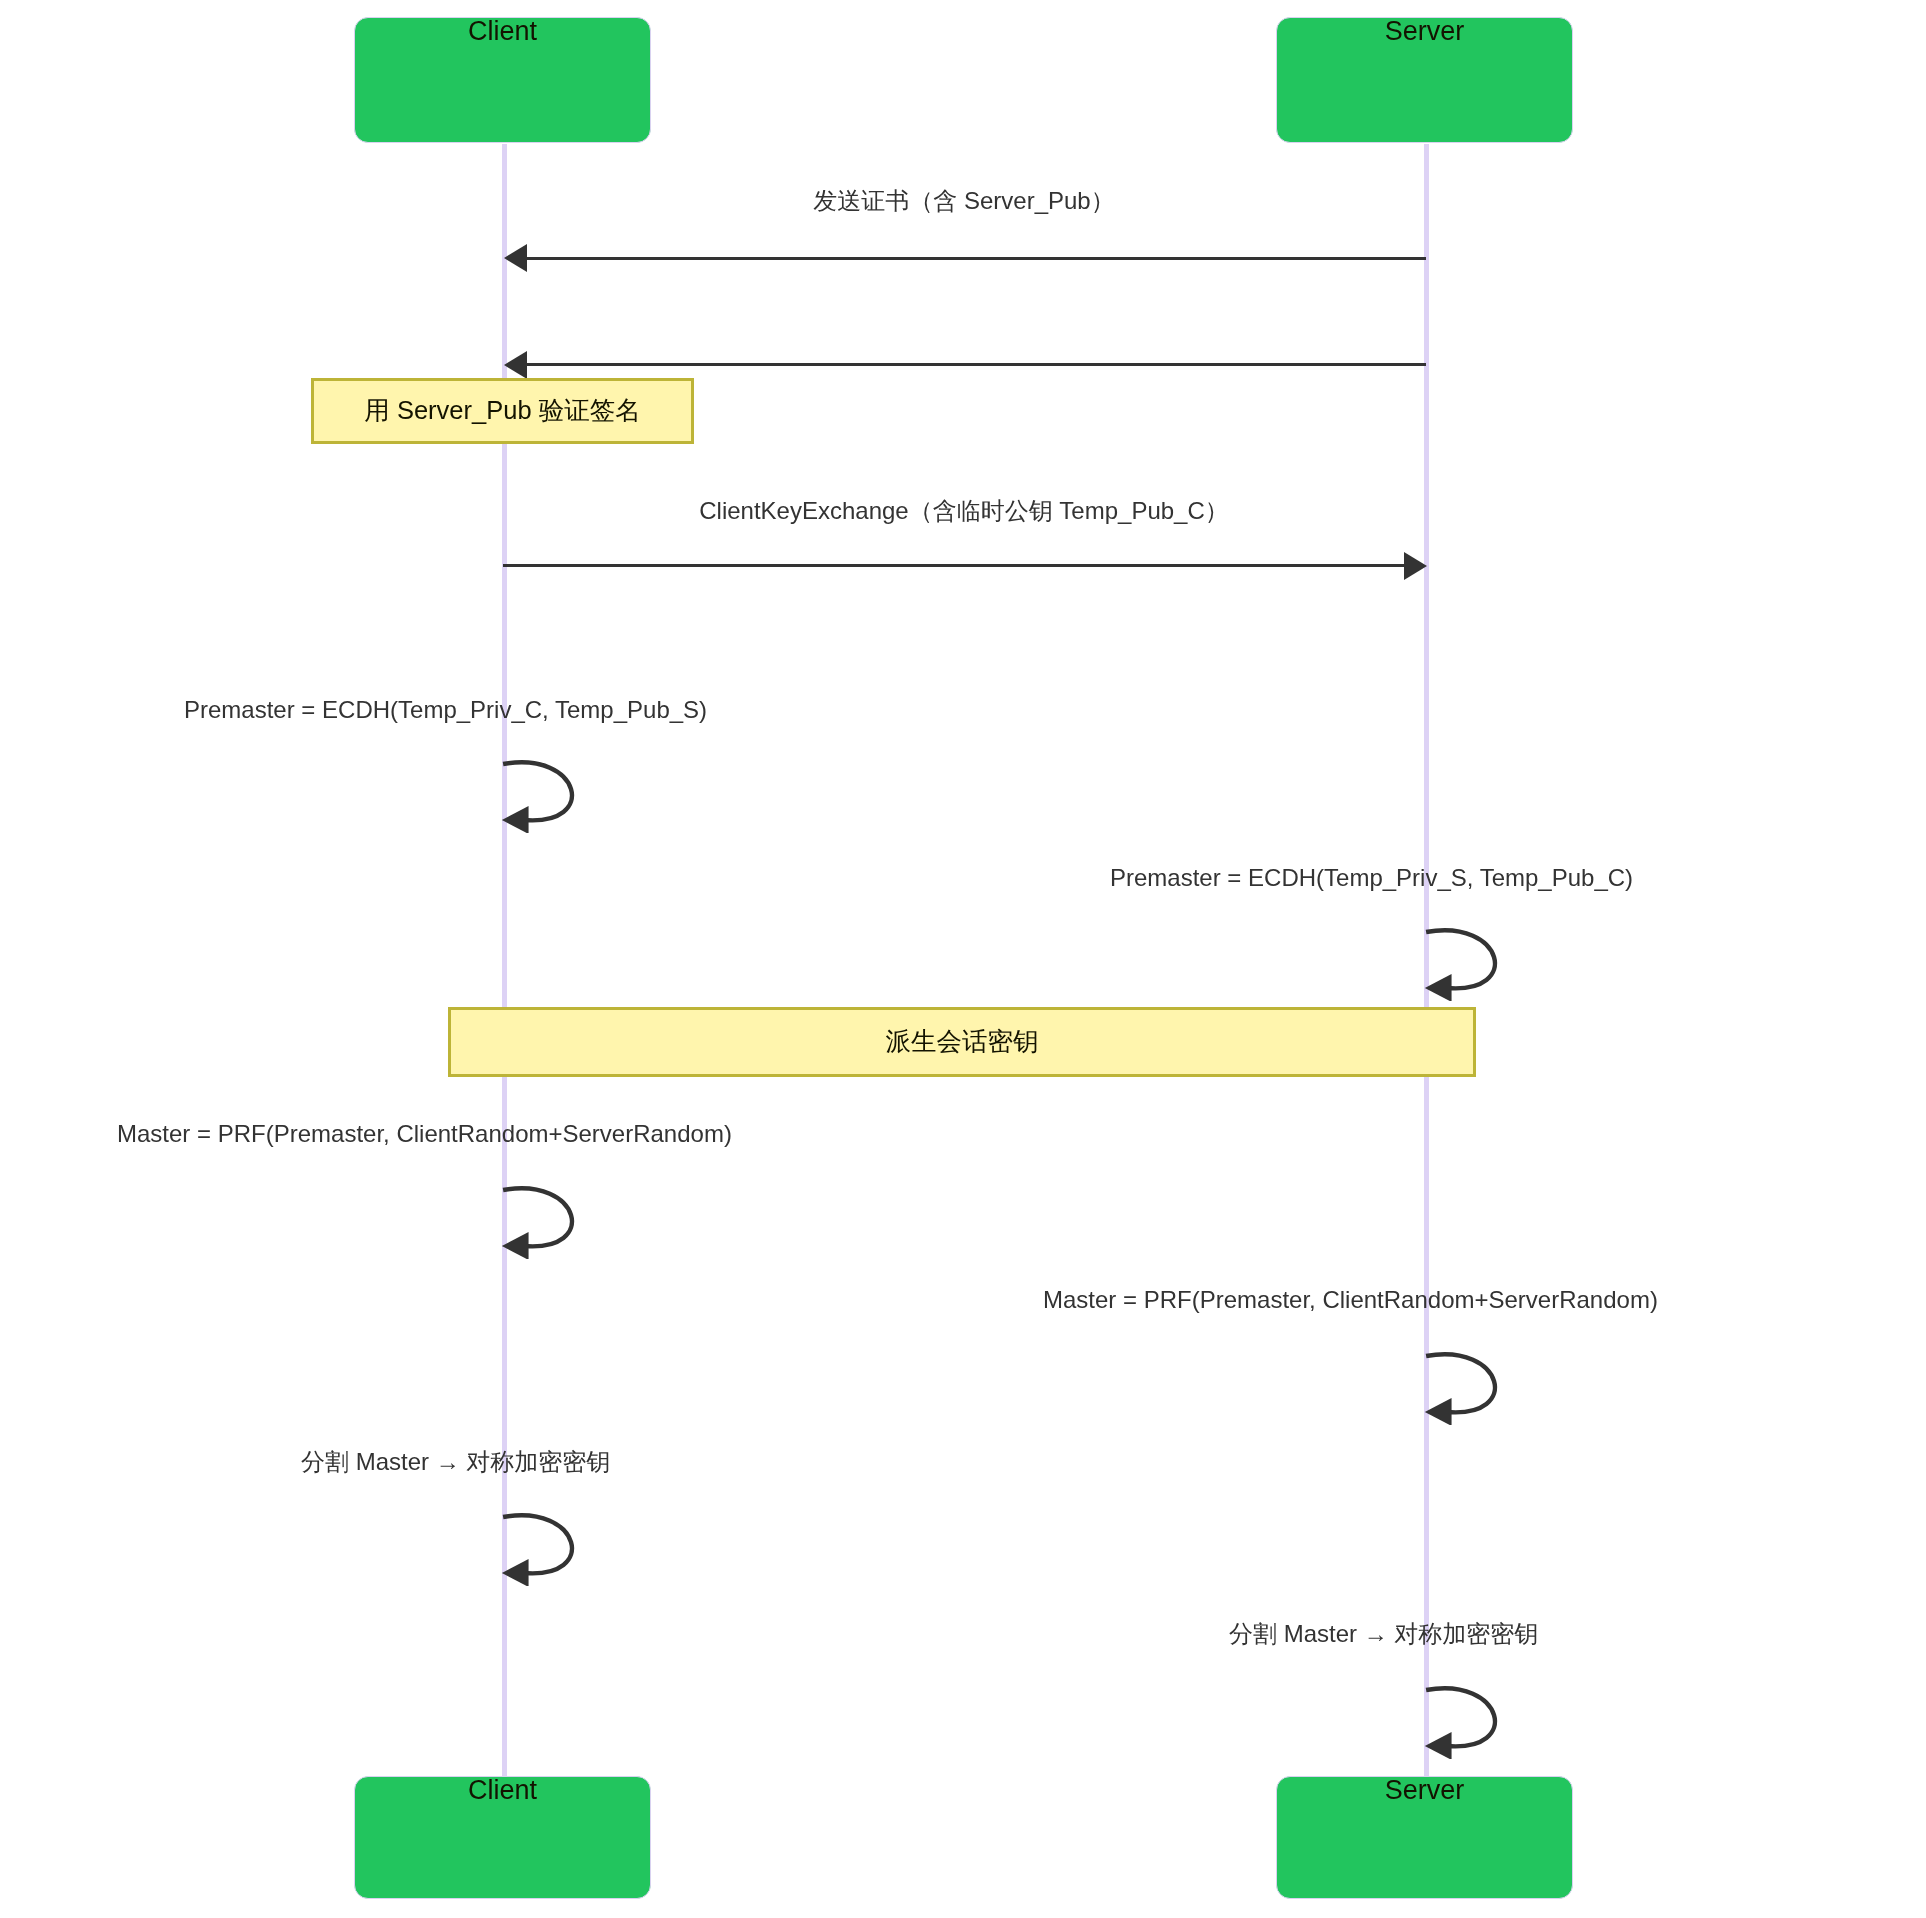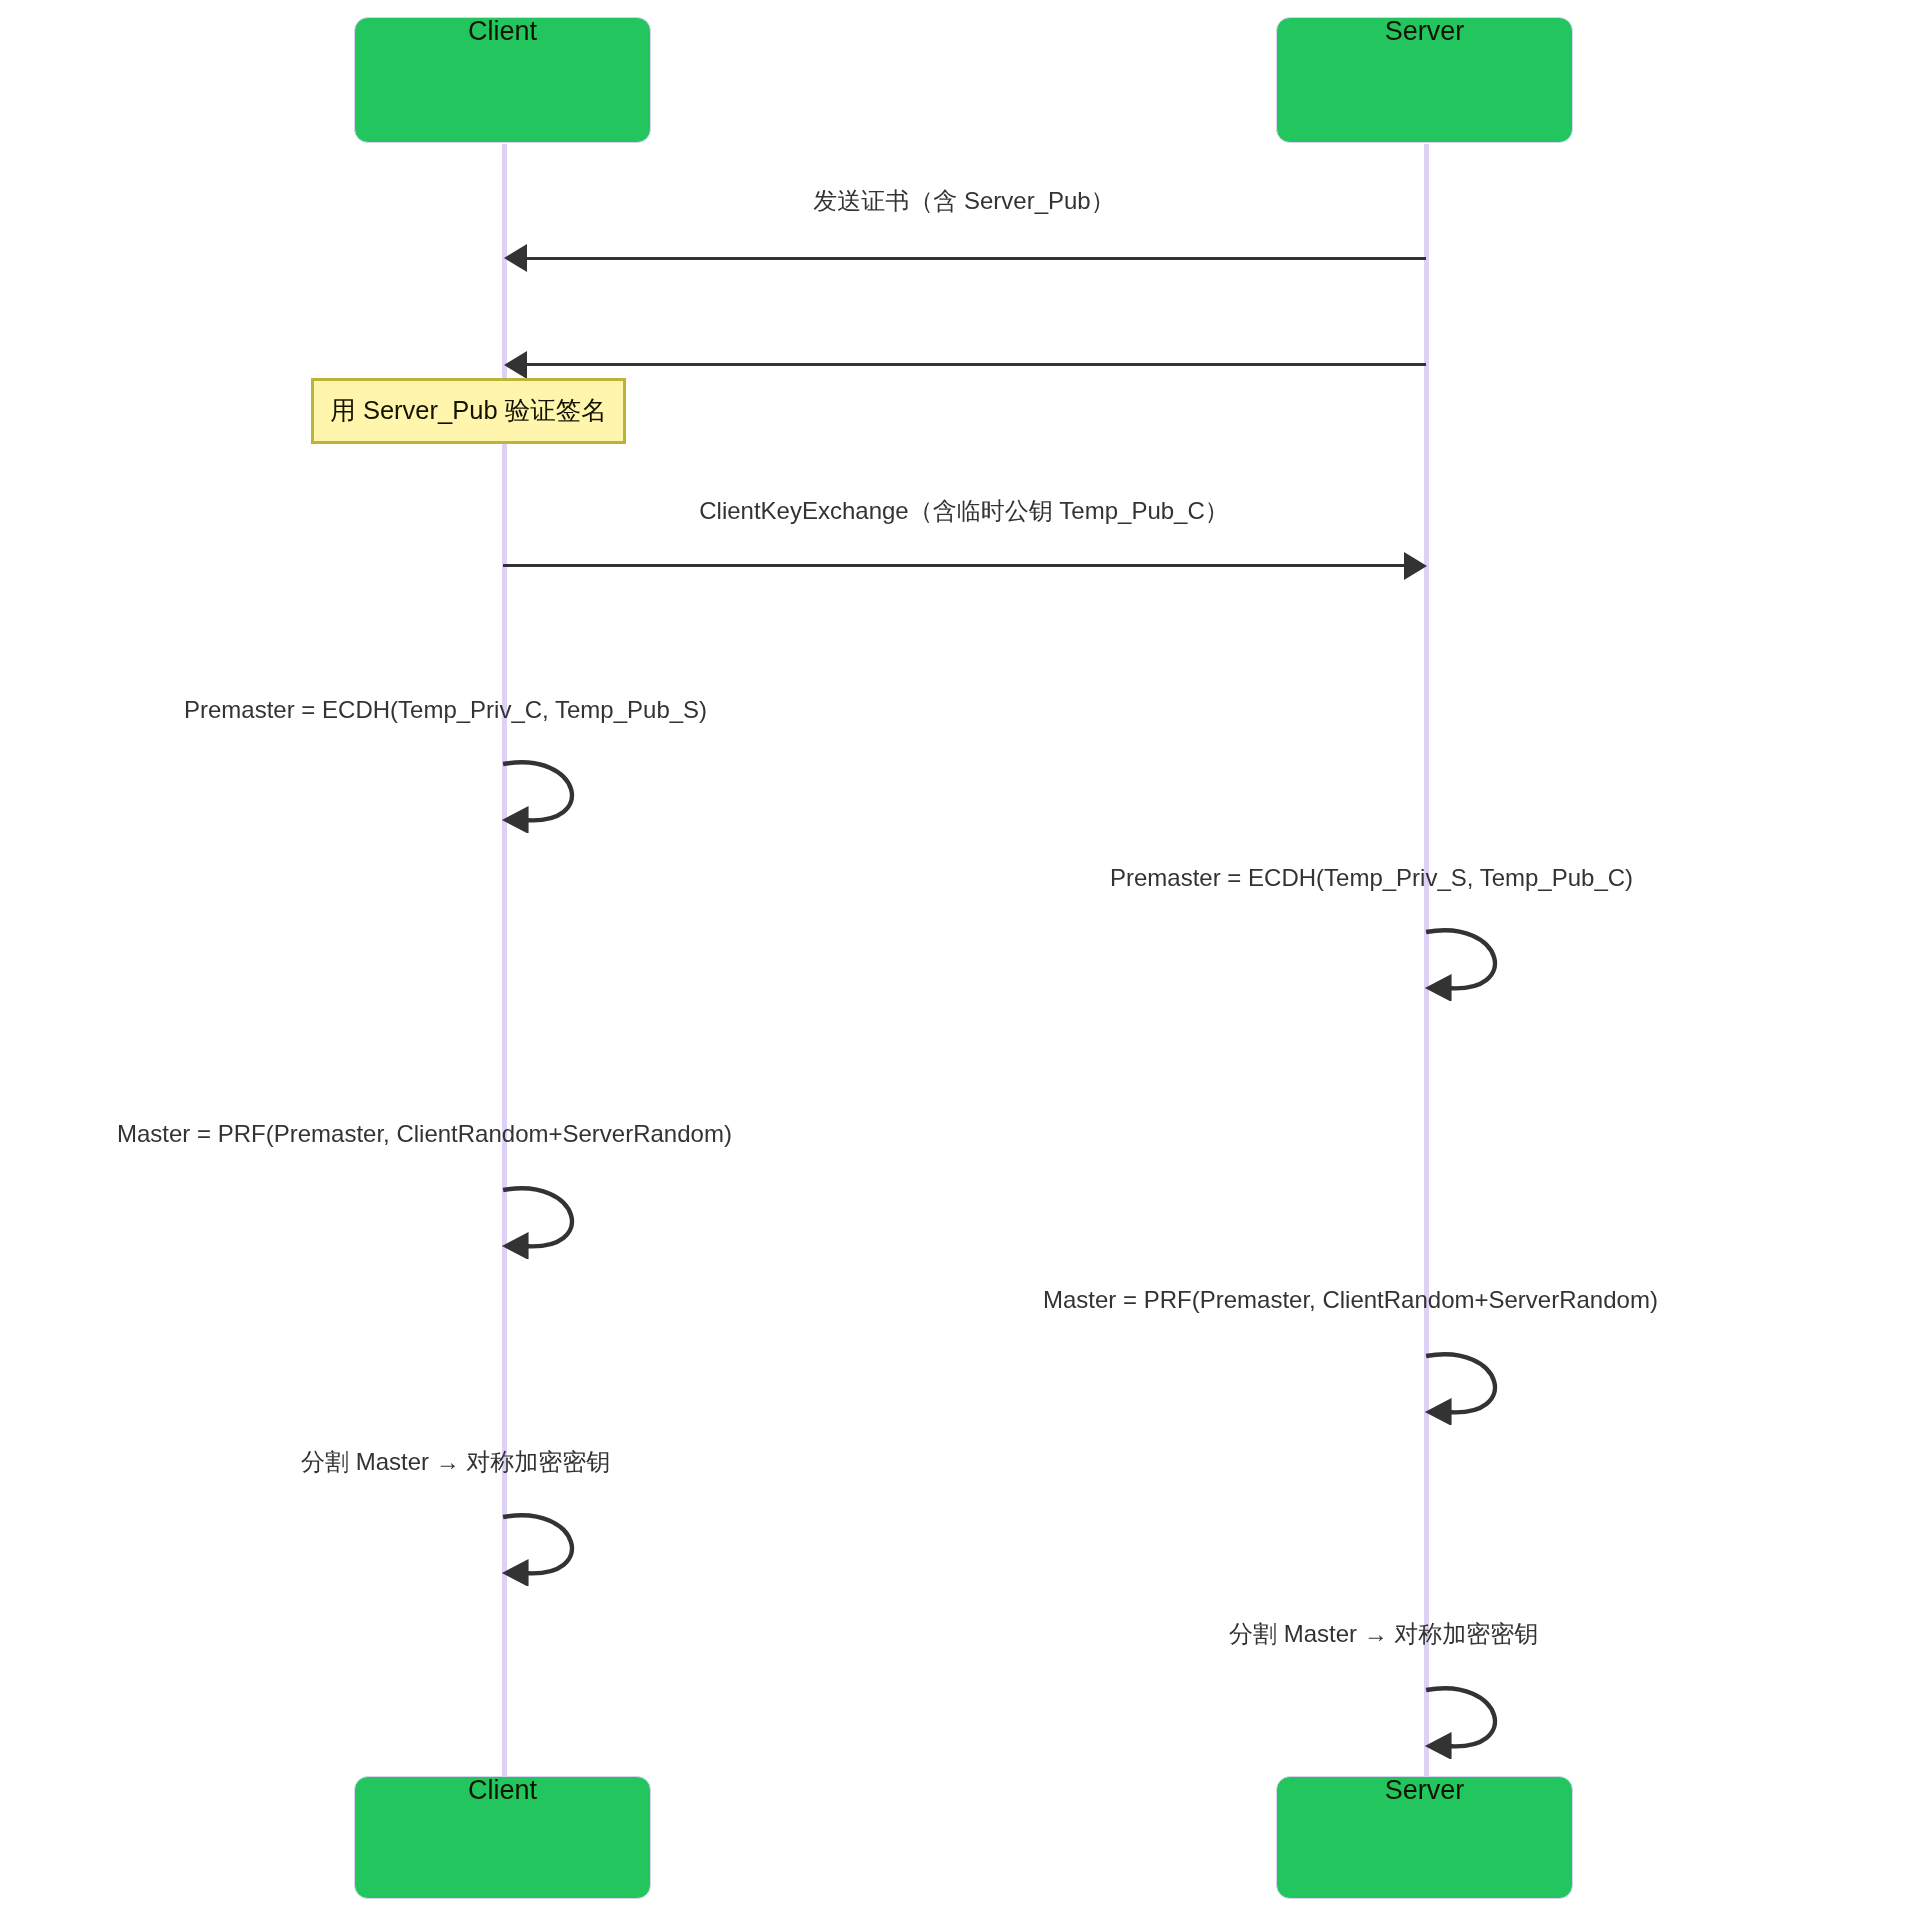--- a/index.html
+++ b/index.html
@@ -108,41 +108,44 @@
     <span class="actor-label">Server</span>
   </div>
 
   <div class="msg-label" style="left:964px; top:188px;">发送证书（含 Server_Pub）</div>
   <div class="arrow-line" style="left:517px; top:257px; width:909px;"></div>
   <div class="arrow-head left" style="left:504px; top:244px;"></div>
 
   <div class="arrow-line" style="left:517px; top:363px; width:909px;"></div>
   <div class="arrow-head left" style="left:504px; top:351px;"></div>
 
-  <div class="note" style="left:311px; top:378px; width:315px; height:66px;">
+  <div class="note" style="left:311px; top:378px; width:383px; height:66px;">
     <span class="note-text">用 Server_Pub 验证签名</span>
   </div>
 
   <div class="msg-label" style="left:964px; top:498px;">ClientKeyExchange（含临时公钥 Temp_Pub_C）</div>
   <div class="arrow-line" style="left:503px; top:564px; width:909px;"></div>
   <div class="arrow-head right" style="left:1404px; top:552px;"></div>
 
 
   <div class="msg-label left-anchor" style="left:184px; top:697px;">Premaster = ECDH(Temp_Priv_C, Temp_Pub_S)</div>
   <svg class="selfloop" style="left:498px; top:756px;" width="140" height="77" viewBox="0 0 220 120">
     <path d="M 8 12 C 130 -10 160 110 40 100" fill="none" stroke="#333333" stroke-width="7"></path>
     <polygon points="48,78 48,122 6,100" fill="#333333"></polygon>
   </svg>
 
   <div class="msg-label left-anchor" style="left:1110px; top:865px;">Premaster = ECDH(Temp_Priv_S, Temp_Pub_C)</div>
   <svg class="selfloop" style="left:1421px; top:924px;" width="140" height="77" viewBox="0 0 220 120">
     <path d="M 8 12 C 130 -10 160 110 40 100" fill="none" stroke="#333333" stroke-width="7"></path>
     <polygon points="48,78 48,122 6,100" fill="#333333"></polygon>
   </svg>
 
+  <div class="note" style="left:448px; top:1007px; width:1028px; height:70px;">
+    <span class="note-text">派生会话密钥</span>
+  </div>
 
   <div class="msg-label left-anchor" style="left:117px; top:1121px;">Master = PRF(Premaster, ClientRandom+ServerRandom)</div>
   <svg class="selfloop" style="left:498px; top:1182px;" width="140" height="77" viewBox="0 0 220 120">
     <path d="M 8 12 C 130 -10 160 110 40 100" fill="none" stroke="#333333" stroke-width="7"></path>
     <polygon points="48,78 48,122 6,100" fill="#333333"></polygon>
   </svg>
 
   <div class="msg-label left-anchor" style="left:1043px; top:1287px;">Master = PRF(Premaster, ClientRandom+ServerRandom)</div>
   <svg class="selfloop" style="left:1421px; top:1348px;" width="140" height="77" viewBox="0 0 220 120">
     <path d="M 8 12 C 130 -10 160 110 40 100" fill="none" stroke="#333333" stroke-width="7"></path>

